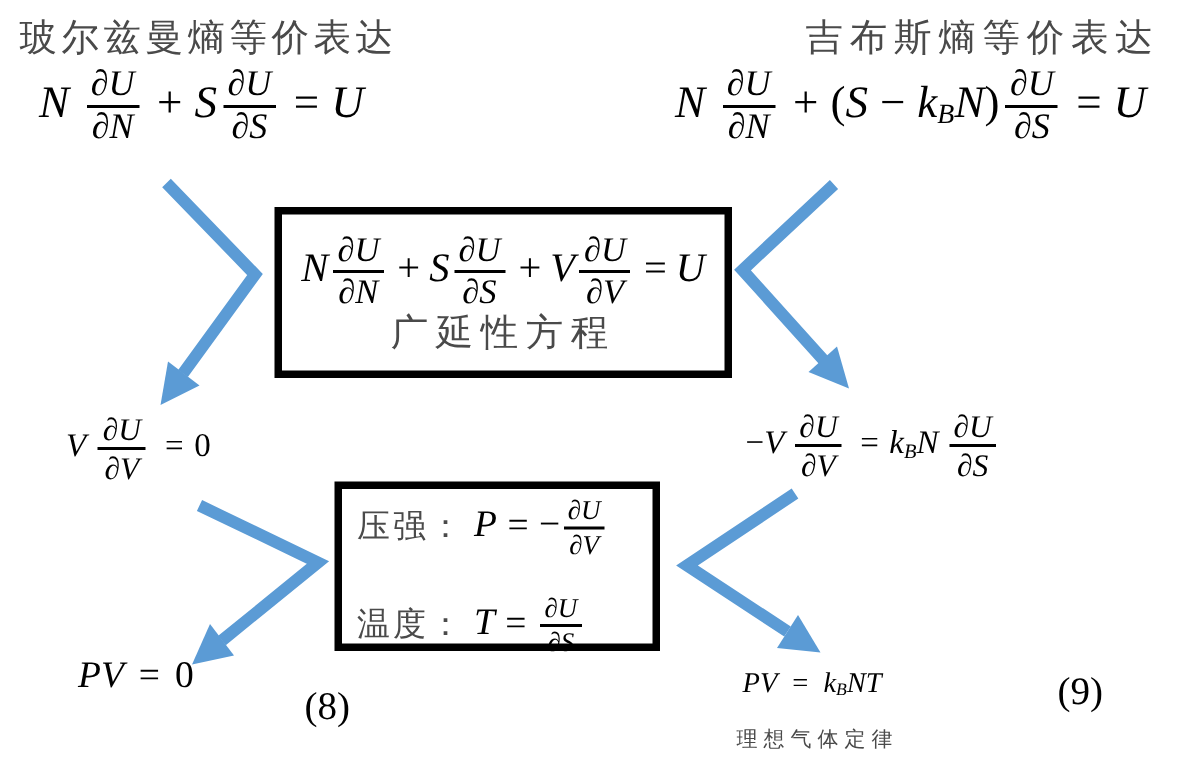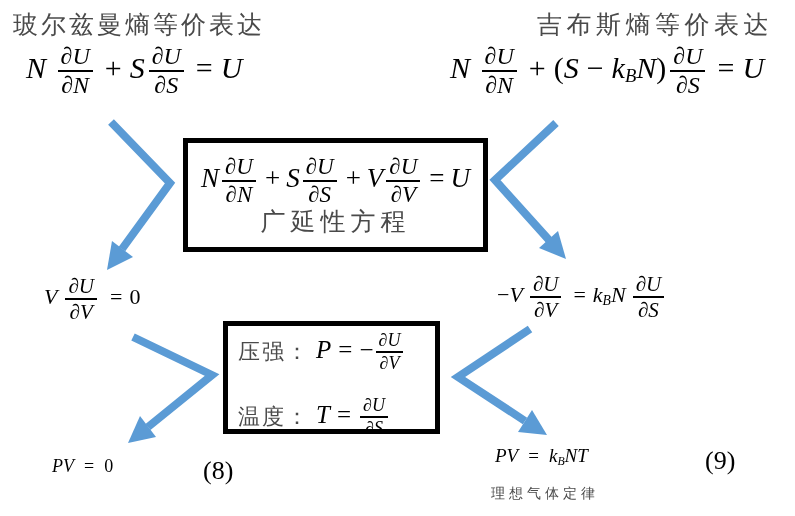--- a/index.html
+++ b/index.html
@@ -35,21 +35,21 @@
 
   #box-defs { left:223px; top:321px; width:217px; height:113px; }
   .def-row { position:absolute; left:10px; white-space:nowrap; display:flex; align-items:center; }
   #def-pressure { top:5px;justify-content:flex-end; }
   #def-temperature { top:70px; }
   .def-row .label { position:static; font-size:22px; letter-spacing:2px; }
   .def-row .math { position:static; font-size:25px; margin-left:6px; }
   .def-row .math .frac { font-size:18px; margin:0 2px; }
   .def-row .math .mo { margin:0 7px; }
 
-  #eq-bottom-left { left:52px; top:457px; font-size:18px; }
+  #eq-bottom-left { left:52px; top:438px; font-size:25px; }
   #eq-num-8 { left:203px; top:458px; font-size:26px; }
   #eq-bottom-right { left:495px; top:446px; font-size:19px; }
   #eq-num-9 { left:705px; top:448px; font-size:26px; }
   #caption-ideal-gas { left:491px; top:486px; font-size:14px; letter-spacing:4px; }
   #eq-bottom-left .mo, #eq-bottom-right .mo { margin:0 10px; }
 
   svg#arrows { position:absolute; left:0; top:0; width:795px; height:516px; pointer-events:none; }
 </style>
 </head>
 <body>

